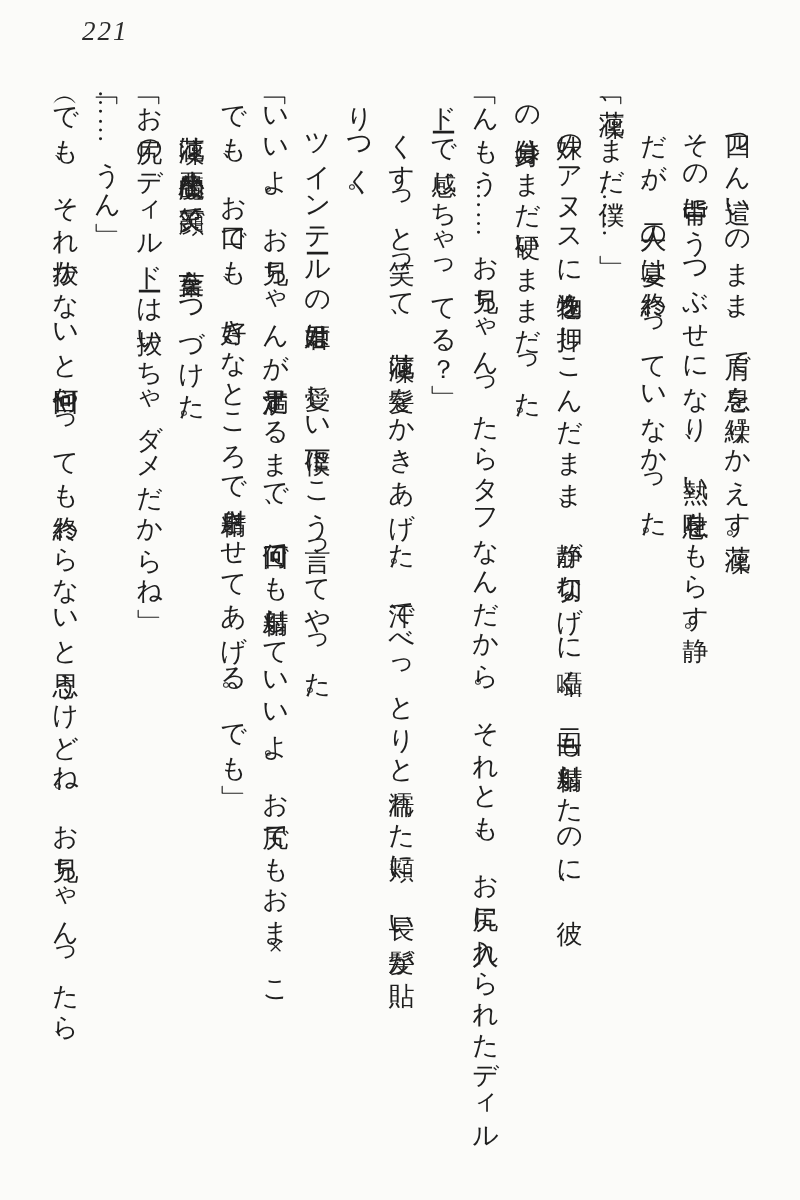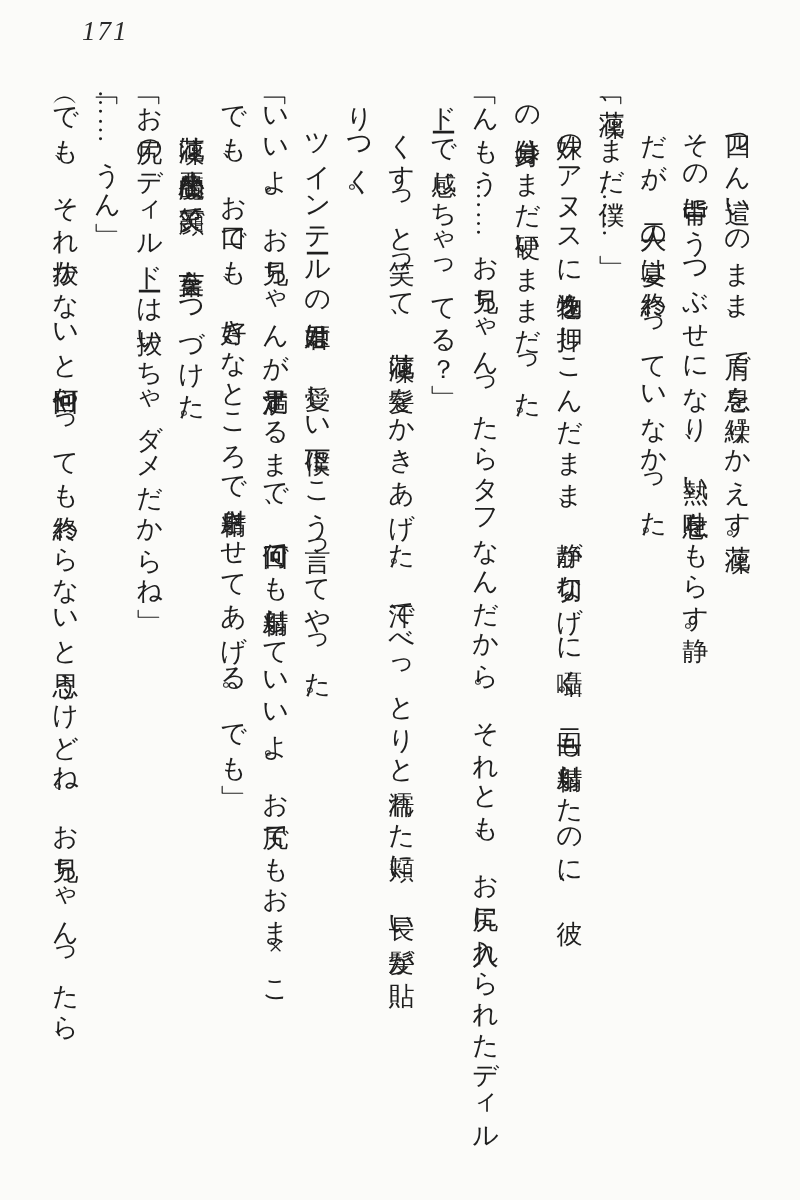--- a/index.html
+++ b/index.html
@@ -42,21 +42,21 @@
     white-space: nowrap;
   }
   .tline {
     display: block;
     height: 100%;
   }
 </style>
 </head>
 <body>
 
-<div class="page-number">171</div>
+<div class="page-number">221</div>
 
 <div class="text-block">
     <div class="tline">　四つん這いのまま、肩で息を繰りかえす花凜。</div>
     <div class="tline">　その背中にうつぶせになり、熱い吐息をもらす静。</div>
     <div class="tline">　だが、二人の宴は終わっていなかった。</div>
     <div class="tline">「花凜、まだ僕……」</div>
     <div class="tline">　妹のアヌスに逸物を押しこんだまま、静が切なげに囁く。二回も射精したのに、彼</div>
     <div class="tline">の分身はまだ硬いままだった。</div>
     <div class="tline">「んもう……お兄ちゃんったらタフなんだから。それとも、お尻に入れられたディル</div>
     <div class="tline">ドーで感じちゃってる？」</div>

